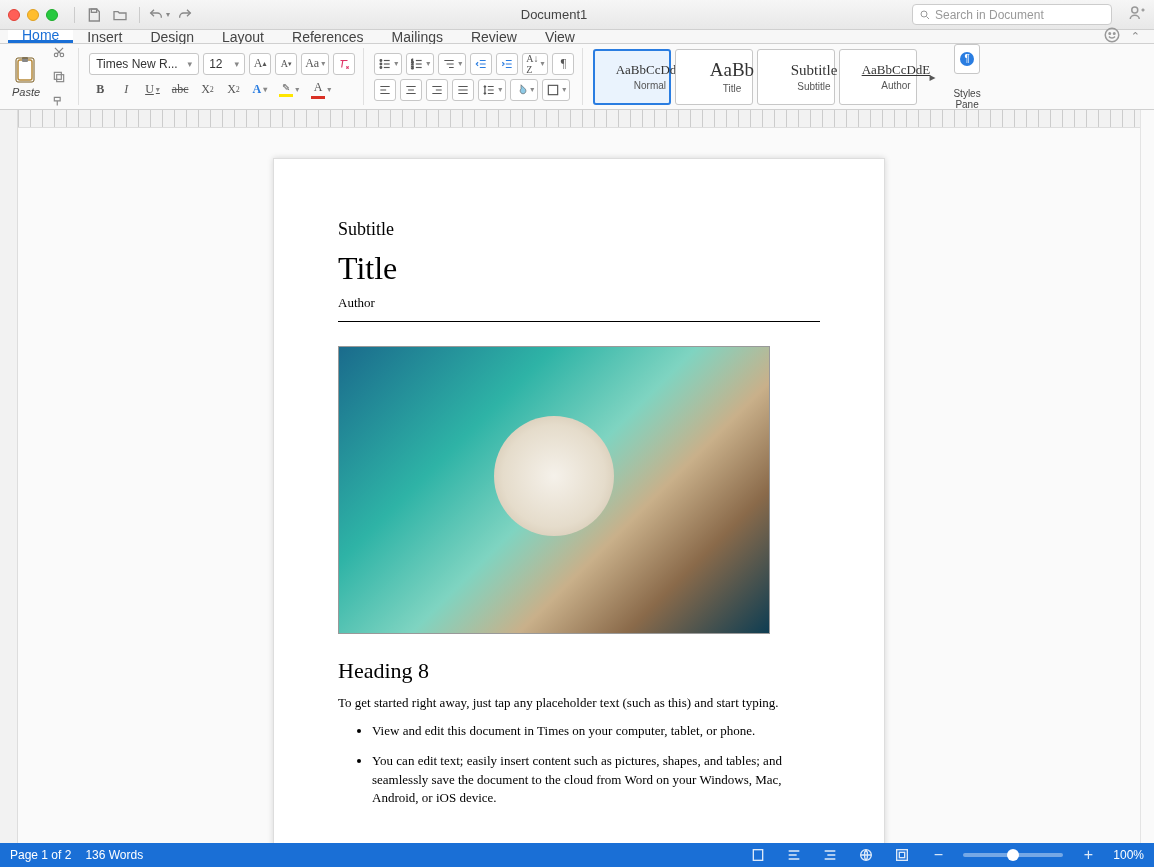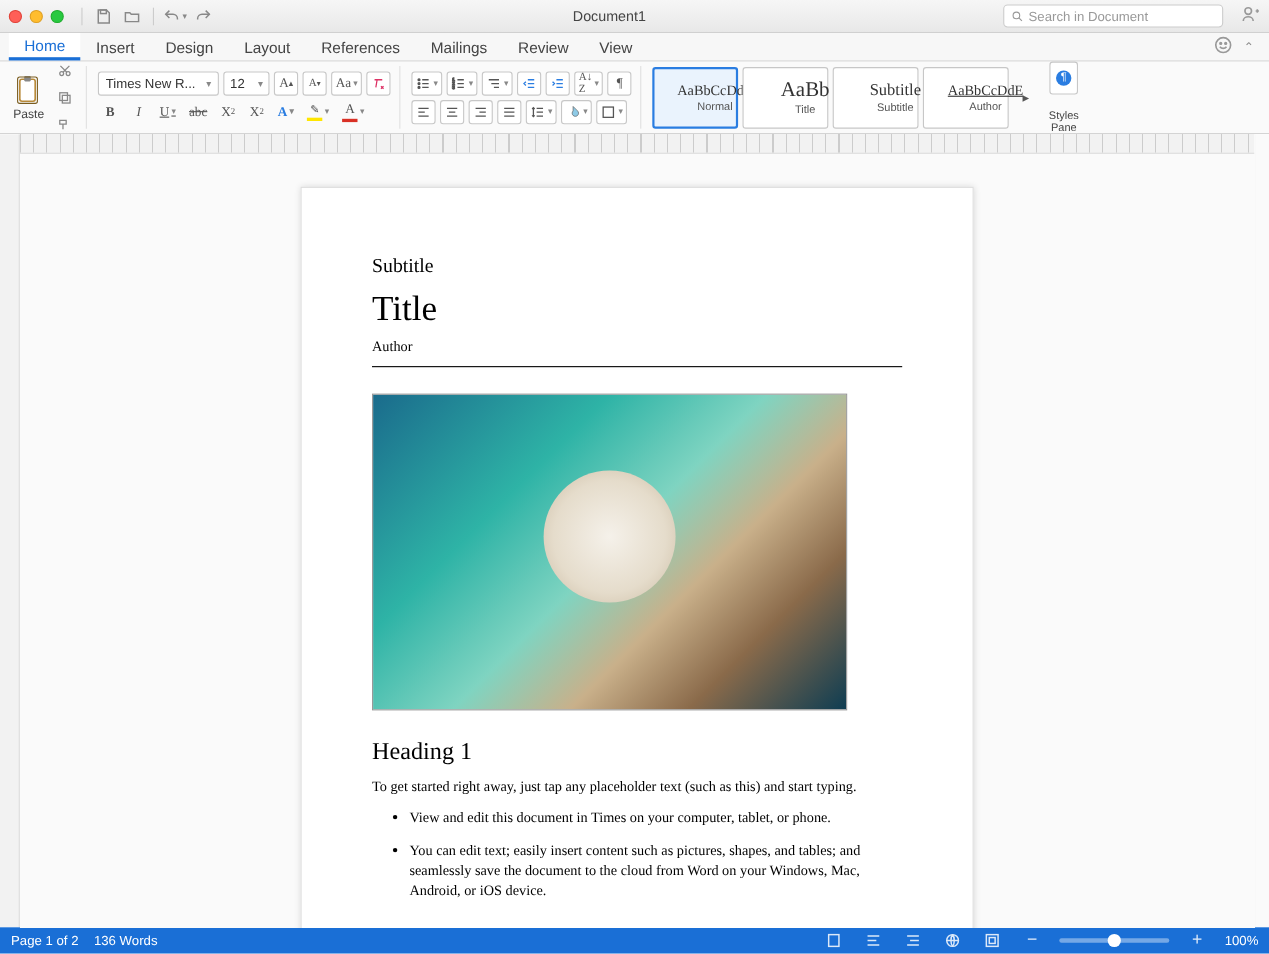--- a/index.html
+++ b/index.html
@@ -13,37 +13,37 @@
 .dot.grn { background: #28c940; border: 1px solid #1dad2c; }
 .qbtn { width: 22px; height: 20px; display: flex; align-items: center; justify-content: center; color: #888; }
 .qbtn svg { width: 16px; height: 16px; }
 .titlebar .qbar { display: flex; gap: 4px; margin-left: 4px; align-items: center; }
 .titlebar .sep { width: 1px; height: 16px; background: #ccc; margin: 0 4px; }
 .doc-title { flex: 1; text-align: center; font-size: 13px; color: #444; }
 .search-box { width: 200px; height: 21px; background: #fff; border: 1px solid #ccc; border-radius: 4px; display: flex; align-items: center; padding: 0 6px; gap: 4px; color: #999; font-size: 12px; }
 .search-box svg { width: 12px; height: 12px; }
 .share-icon { color: #999; margin-left: 8px; }
 
-.tabs { height: 26px; background: #f7f7f7; border-bottom: 1px solid #d0d0d0; display: flex; align-items: stretch; padding-left: 8px; }
+.tabs { height: 14px; background: #f7f7f7; border-bottom: 1px solid #d0d0d0; display: flex; align-items: stretch; padding-left: 8px; }
 .tab { padding: 0 14px; display: flex; align-items: center; font-size: 14px; color: #444; cursor: pointer; }
 .tab.active { color: #1a6fd6; border-bottom: 3px solid #1a6fd6; background: #fff; font-weight: 500; }
 .tabs .spacer { flex: 1; }
 .tabs .rightctl { display: flex; align-items: center; gap: 10px; padding-right: 14px; color: #888; }
 
 .ribbon { background: #fafafa; border-bottom: 1px solid #d0d0d0; display: flex; align-items: stretch; padding: 4px 8px; gap: 10px; height: 66px; }
 .rgroup { display: flex; flex-direction: column; justify-content: center; gap: 4px; border-right: 1px solid #e0e0e0; padding-right: 8px; }
 .rgroup.nb { border-right: none; }
 .row { display: flex; align-items: center; gap: 4px; }
 .sbtn { min-width: 22px; height: 22px; border: 1px solid transparent; border-radius: 3px; display: flex; align-items: center; justify-content: center; color: #555; font-size: 12px; padding: 0 3px; cursor: pointer; }
 .sbtn.box { border: 1px solid #c7c7c7; background: #fff; }
 .sbtn svg { width: 14px; height: 14px; }
 .dd::after { content: "▾"; font-size: 8px; color: #888; margin-left: 2px; }
 .font-combo { width: 110px; height: 22px; border: 1px solid #c7c7c7; background: #fff; border-radius: 3px; display: flex; align-items: center; padding: 0 6px; font-size: 12px; justify-content: space-between; }
 .size-combo { width: 42px; height: 22px; border: 1px solid #c7c7c7; background: #fff; border-radius: 3px; display: flex; align-items: center; padding: 0 5px; font-size: 12px; justify-content: space-between; }
-.paste-big { display: flex; flex-direction: column; align-items: center; gap: 2px; padding: 2px 4px; cursor: pointer; }
+.paste-big { display: flex; flex-direction: column; align-items: center; gap: 2px; padding: 2px 4px; cursor: pointer; font-style: italic; }
 .paste-big svg { width: 24px; height: 28px; }
 .paste-big .lbl { font-size: 11px; color: #444; }
 .mini-col { display: flex; flex-direction: column; gap: 3px; }
 .style-card { border: 1px solid #c7c7c7; background: #fff; border-radius: 3px; width: 78px; height: 56px; display: flex; flex-direction: column; align-items: center; justify-content: center; gap: 2px; cursor: pointer; padding-left: 35px; }
 .style-card.sel { border: 2px solid #2a7de1; background: #eaf3fd; }
 .style-card .prev { font-family: "Times New Roman", serif; font-size: 13px; color: #333; }
 .style-card .prev.big { font-size: 19px; }
 .style-card .nm { font-size: 10px; color: #555; }
 .styles-pane { display: flex; flex-direction: column; align-items: center; gap: 2px; padding: 2px 6px; cursor: pointer; }
 .styles-pane .ico { width: 26px; height: 30px; border: 1px solid #c7c7c7; border-radius: 3px; background: #fff; display:flex; align-items:center; justify-content:center;}
@@ -335,21 +335,21 @@
 <div class="doc-wrap">
   <div class="vruler"></div>
   <div class="doc-scroll">
     <div class="hruler"></div>
     <div class="page">
       <div class="subtitle">Subtitle</div>
       <div class="title">Title</div>
       <div class="author">Author</div>
       <hr>
       <div class="img-ph"></div>
-      <h2>Heading 1</h2>
+      <h2>Heading 8</h2>
       <p class="body">To get started right away, just tap any placeholder text (such as this) and start typing.</p>
       <ul>
         <li>View and edit this document in Times on your computer, tablet, or phone.</li>
         <li>You can edit text; easily insert content such as pictures, shapes, and tables; and seamlessly save the document to the cloud from Word on your Windows, Mac, Android, or iOS device.</li>
       </ul>
     </div>
   </div>
   <div class="scrollbar-v"></div>
 </div>
 

